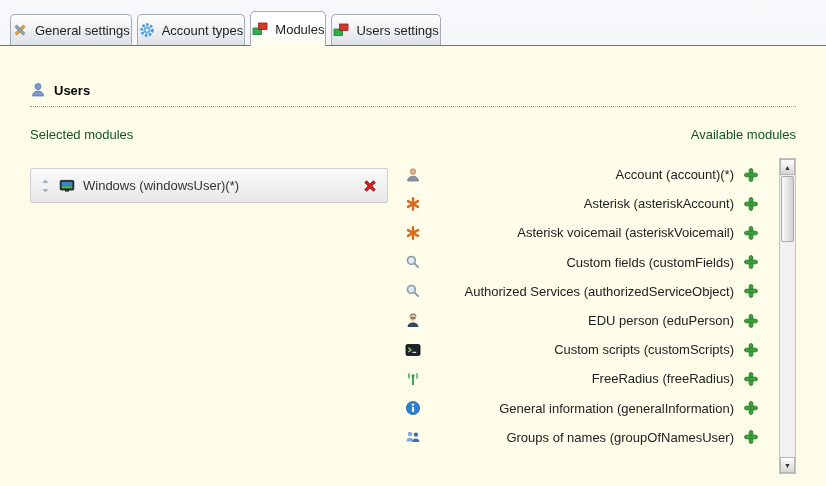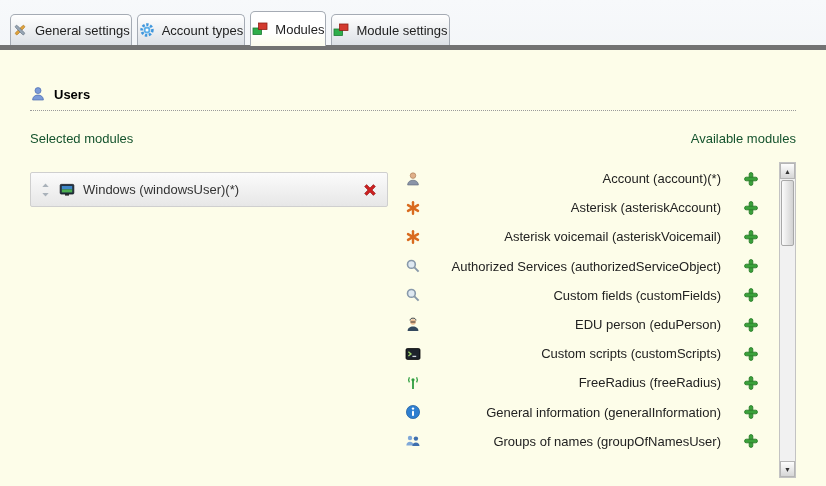--- a/index.html
+++ b/index.html
@@ -25,21 +25,21 @@
   .tab.active {
     height:35px;
     background:linear-gradient(#ffffff 60%, #fcfcec);
     margin-bottom:-1px; z-index:2;
   }
   .ticon { display:inline-flex; width:16px; height:16px; }
   .ticon svg, .micon svg, .plus svg, .del svg, .drag svg, .uicon svg { display:block; }
 
   .content {
     position:relative;
-    border-top:5px solid #737373;
+    border-top:1px solid #737373;
     background:#fdfde9;
     height:441px;
     padding:36px 30px 0 30px;
   }
   .section-head {
     display:flex; align-items:center; gap:8px;
     border-bottom:1px dotted #9a9a9a;
     padding-bottom:8px;
   }
   .uicon { display:inline-flex; width:16px; height:16px; }
@@ -59,21 +59,21 @@
   }
   .mlabel { font-size:13px; color:#333; }
   .selrow .mlabel { flex:1; }
   .micon { display:inline-flex; width:16px; height:16px; }
   .drag { display:inline-flex; width:11px; height:14px; cursor:grab; }
   .del { display:inline-flex; width:16px; height:16px; cursor:pointer; }
 
   .avail-wrap { display:flex; margin-top:16px; }
   .avail-list { flex:1; padding-top:2px; }
   .arow {
-    display:flex; align-items:center; gap:22px;
+    display:flex; align-items:center; gap:9px;
     height:29.2px; padding-right:12px;
   }
   .arow .mlabel { flex:1; color:#222; }
   .plus { display:inline-flex; width:16px; height:16px; cursor:pointer; }
 
   .scrollbar {
     width:17px; height:316px; margin-left:8px; flex:none;
     background:#f1f1f1; border:1px solid #c3c3c3;
     display:flex; flex-direction:column;
   }
@@ -125,21 +125,21 @@
     </span>
     <span>Modules</span>
   </div>
   <div class="tab">
     <span class="ticon">
       <svg width="16" height="16" viewBox="0 0 16 16">
         <rect x="1" y="7" width="8.5" height="6.5" fill="#2fae4a" stroke="#1b7a32" stroke-width="0.8"></rect>
         <rect x="6.5" y="2" width="8.5" height="6.5" fill="#d33a2f" stroke="#8f2017" stroke-width="0.8"></rect>
       </svg>
     </span>
-    <span>Module settings</span>
+    <span>Users settings</span>
   </div>
 </div>
 
 <div class="content">
 
   <div class="section-head">
     <span class="uicon">
       <svg width="16" height="16" viewBox="0 0 16 16">
         <circle cx="8" cy="4.6" r="3" fill="#7b9bd8" stroke="#4a6ab0" stroke-width="0.7"></circle>
         <path d="M2.6 14c0-3.2 2.4-5 5.4-5s5.4 1.8 5.4 5z" fill="#7b9bd8" stroke="#4a6ab0" stroke-width="0.7"></path>
@@ -241,39 +241,39 @@
             </span>
           </div>
 
           <div class="arow">
             <span class="micon">
               <svg width="16" height="16" viewBox="0 0 16 16">
                 <circle cx="6.4" cy="6.4" r="3.9" fill="#dfe9f2" stroke="#8899aa" stroke-width="1.6"></circle>
                 <line x1="9.4" y1="9.4" x2="13.6" y2="13.6" stroke="#8899aa" stroke-width="2"></line>
               </svg>
             </span>
-            <span class="mlabel">Authorized Services (authorizedServiceObject)</span>
+            <span class="mlabel">Custom fields (customFields)</span>
             <span class="plus">
               <svg width="16" height="16" viewBox="0 0 16 16">
                 <g fill="#3aa13a" stroke="#2b7d2b" stroke-width="0.9">
                   <rect x="6.2" y="1.6" width="3.6" height="12.8" rx="1.6"></rect>
                   <rect x="1.6" y="6.2" width="12.8" height="3.6" rx="1.6"></rect>
                 </g>
               </svg>
             </span>
           </div>
 
           <div class="arow">
             <span class="micon">
               <svg width="16" height="16" viewBox="0 0 16 16">
                 <circle cx="6.4" cy="6.4" r="3.9" fill="#dfe9f2" stroke="#8899aa" stroke-width="1.6"></circle>
                 <line x1="9.4" y1="9.4" x2="13.6" y2="13.6" stroke="#8899aa" stroke-width="2"></line>
               </svg>
             </span>
-            <span class="mlabel">Custom fields (customFields)</span>
+            <span class="mlabel">Authorized Services (authorizedServiceObject)</span>
             <span class="plus">
               <svg width="16" height="16" viewBox="0 0 16 16">
                 <g fill="#3aa13a" stroke="#2b7d2b" stroke-width="0.9">
                   <rect x="6.2" y="1.6" width="3.6" height="12.8" rx="1.6"></rect>
                   <rect x="1.6" y="6.2" width="12.8" height="3.6" rx="1.6"></rect>
                 </g>
               </svg>
             </span>
           </div>
 

